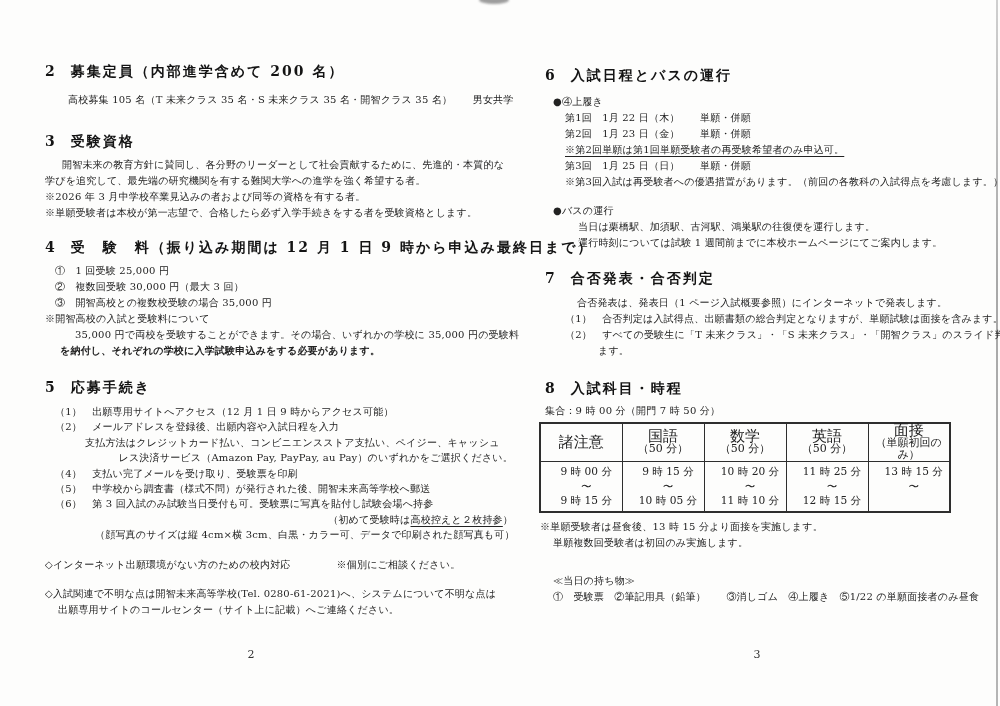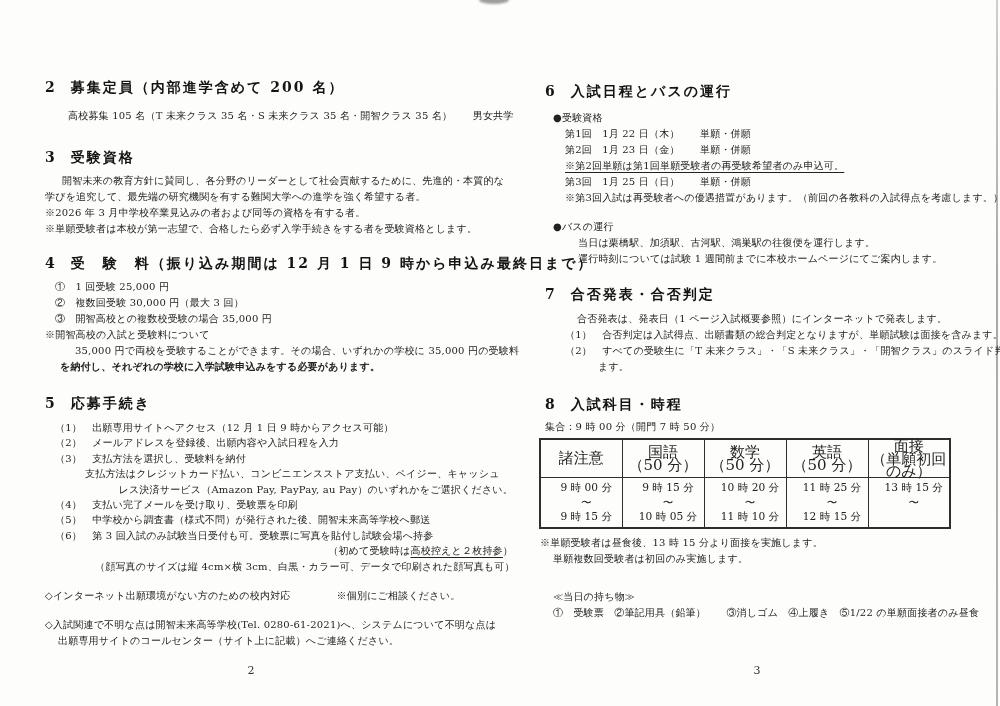--- a/index.html
+++ b/index.html
@@ -14,21 +14,21 @@
   }
   
   .smudge {
     position:absolute; left:479px; top:-4px; width:30px; height:8px;
     background:#8d8d8d; border-radius:50%; filter:blur(1.2px); opacity:.85;
   }
   .scan-edge {
     position:absolute; right:2px; top:0; width:2px; height:706px;
     background:linear-gradient(180deg,#cfcfcf 0%,#a8a8a8 40%,#b5b5b5 100%);
   }
-  .page { position:absolute; top:16px; }
+  .page { position:absolute; top:0; }
   .page-left  { left:45px;  width:468px; }
   .page-right { left:545px; width:452px; }
 
   .h { font-size:14px; font-weight:bold; letter-spacing:2px; line-height:22px; white-space:nowrap; color:#141414; }
   .hnum { display:inline-block; margin-right:16px; letter-spacing:0; }
   .line { font-size:10px; line-height:16px; margin:0; white-space:nowrap; letter-spacing:.2px; color:#222; }
   .lh15 { line-height:15.4px; }
   .ind8  { padding-left:8px; }
   .ind10 { padding-left:10px; }
   .ind13 { padding-left:13px; }
@@ -56,21 +56,21 @@
     border-collapse:collapse; table-layout:fixed;
     width:412px; margin-left:-6px; margin-top:3px;
     border:2px solid #2e2e2e;
   }
   table.sched th, table.sched td {
     border:1px solid #2e2e2e; padding:0; text-align:center;
     font-weight:normal; color:#222;
   }
   table.sched th { height:31px; vertical-align:middle; }
   .th-title { font-size:15px; line-height:13px; }
-  .th-sub   { font-size:15px;  line-height:12px; }
+  .th-sub   { font-size:11px;  line-height:12px; }
   .th-sub:empty { display:none; }
   table.sched td { height:47px; vertical-align:top; padding-top:2px; }
   .td-line { font-size:10.6px; line-height:14.5px;padding-left:10px; }
 </style>
 </head>
 <body>
 
 <div class="sheet">
   <div class="smudge"></div>
   <div class="scan-edge"></div>
@@ -103,21 +103,20 @@
       <p class="line ind30">35,000 円で両校を受験することができます。その場合、いずれかの学校に 35,000 円の受験料</p>
       <p class="line ind15">を納付し、それぞれの学校に入学試験申込みをする必要があります。</p>
     </div>
 
     <div class="h" style="margin-top:17px;">
       <span class="hnum">5</span><span>応募手続き</span>
     </div>
     <div style="margin-top:6px;">
       <p class="line lh15 ind10">（1）　出願専用サイトへアクセス（12 月 1 日 9 時からアクセス可能）</p>
       <p class="line lh15 ind10">（2）　メールアドレスを登録後、出願内容や入試日程を入力</p>
-      <p class="line lh15 ind10">（3）　支払方法を選択し、受験料を納付</p>
       <p class="line lh15 ind40">支払方法はクレジットカード払い、コンビニエンスストア支払い、ペイジー、キャッシュ</p>
       <p class="line lh15 ind50">レス決済サービス（Amazon Pay, PayPay, au Pay）のいずれかをご選択ください。</p>
       <p class="line lh15 ind10">（4）　支払い完了メールを受け取り、受験票を印刷</p>
       <p class="line lh15 ind10">（5）　中学校から調査書（様式不問）が発行された後、開智未来高等学校へ郵送</p>
       <p class="line lh15 ind10">（6）　第 3 回入試のみ試験当日受付も可。受験票に写真を貼付し試験会場へ持参</p>
       <p class="line lh15 ind50"><span>（初めて受験時は</span><span class="u">高校控えと２枚持参</span><span>）</span></p>
       <p class="line lh15 ind50">（顔写真のサイズは縦 4cm×横 3cm、白黒・カラー可、データで印刷された顔写真も可）</p>
     </div>
 
     <p class="line" style="margin-top:14px;"><span>◇インターネット出願環境がない方のための校内対応</span><span class="gap40">※個別にご相談ください。</span></p>
@@ -126,21 +125,21 @@
 
     <div class="pagenum">2</div>
   </div>
 
   <div class="page page-right">
 
     <div class="h" style="margin-top:64px;">
       <span class="hnum">6</span><span>入試日程とバスの運行</span>
     </div>
     <div style="margin-top:8px;">
-      <p class="line ind8">●受験資格</p>
+      <p class="line ind8">●④上履き</p>
       <p class="line ind20">第1回　1月 22 日（木）　　単願・併願</p>
       <p class="line ind20">第2回　1月 23 日（金）　　単願・併願</p>
       <p class="line ind20"><span class="u">※第2回単願は第1回単願受験者の再受験希望者のみ申込可。</span></p>
       <p class="line ind20">第3回　1月 25 日（日）　　単願・併願</p>
       <p class="line ind20">※第3回入試は再受験者への優遇措置があります。（前回の各教科の入試得点を考慮します。）</p>
     </div>
     <div style="margin-top:13px;">
       <p class="line ind8">●バスの運行</p>
       <p class="line ind33">当日は栗橋駅、加須駅、古河駅、鴻巣駅の往復便を運行します。</p>
       <p class="line ind33">運行時刻については試験 1 週間前までに本校ホームページにてご案内します。</p>

